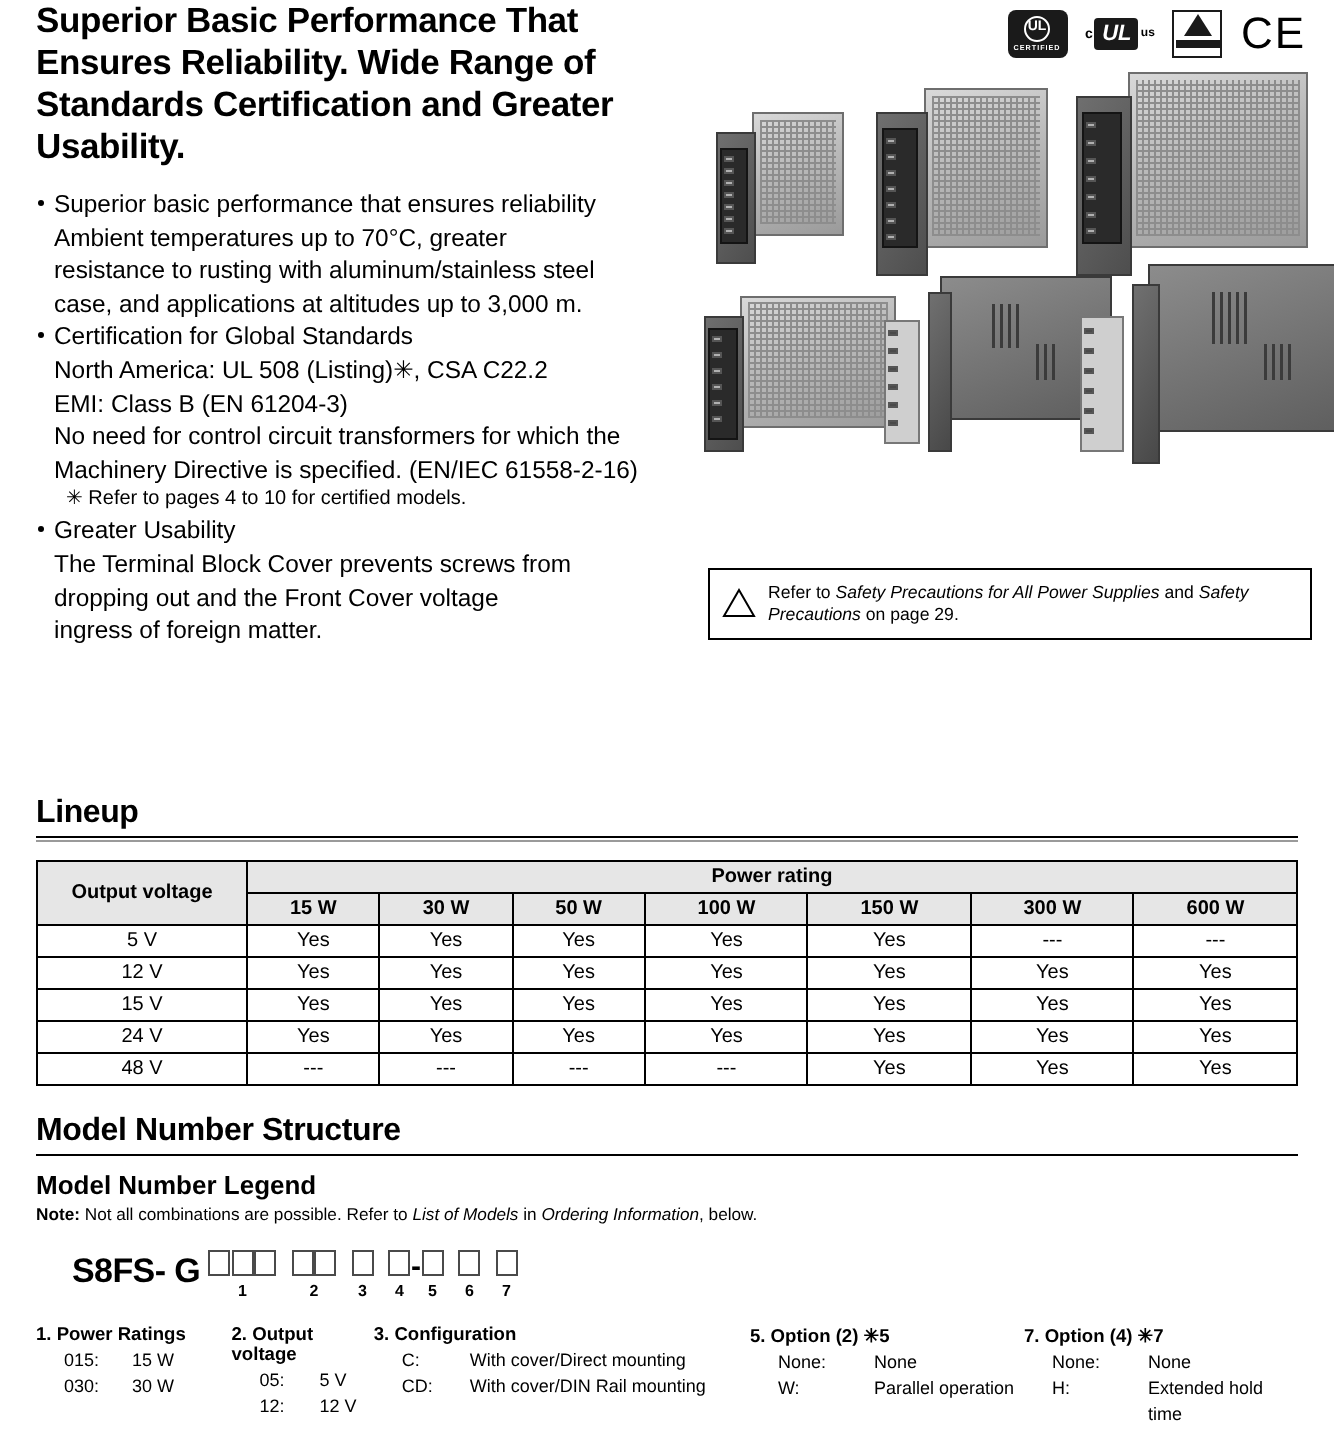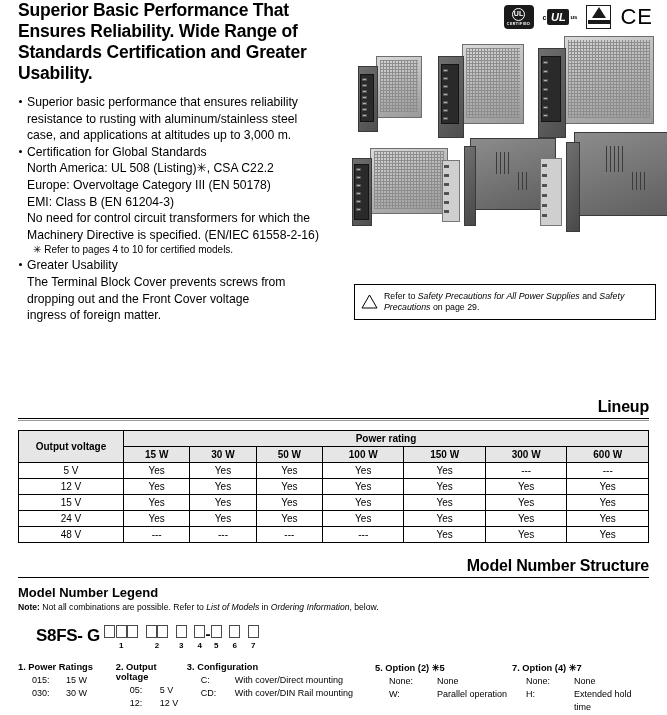--- a/index.html
+++ b/index.html
@@ -115,21 +115,20 @@
     position:relative;
   }
   .warn-tri svg { position:absolute; left:-8px; top:-1px; }
   .notebox .ntxt { font-size:8.8px; line-height:11.5px; }
   .notebox .ntxt i { font-style:italic; }
 
   
   .sec-h {
     font-size:16px; font-weight:bold; margin:0; padding:0 0 2px 0;
     letter-spacing:-0.2px;
-    text-align:right;
   }
   .sec-rule { border-bottom:1.4px solid #000; width:100%; }
   .sec-rule2 { border-bottom:1px solid #9a9a9a; width:100%; margin-top:1.5px; }
 
   
   table.lineup { border-collapse:collapse; width:631px; margin-top:9px; font-size:10px; }
   table.lineup th, table.lineup td {
     border:1px solid #000; text-align:center; font-weight:normal; padding:2px 0;
   }
   table.lineup th { background:#e6e6e6; font-weight:bold; }
@@ -174,29 +173,29 @@
   <div class="top">
     <div class="top-left">
 
       <h1 class="headline">Superior Basic Performance That Ensures Reliability. Wide Range of Standards Certification and Greater Usability.</h1>
 
       <div class="bullets">
 
         <div class="bullet">
           <span class="dot"></span>
           <div class="bline">Superior basic performance that ensures reliability</div>
+          <div class="bline">Ambient temperatures up to 70°C, greater</div>
           <div class="bline">resistance to rusting with aluminum/stainless steel</div>
           <div class="bline">case, and applications at altitudes up to 3,000 m.</div>
         </div>
 
         <div class="bullet">
           <span class="dot"></span>
           <div class="bline">Certification for Global Standards</div>
           <div class="bline">North America: UL 508 (Listing)✳, CSA C22.2</div>
-          <div class="bline">Europe: Overvoltage Category III (EN 50178)</div>
           <div class="bline">EMI: Class B (EN 61204-3)</div>
           <div class="bline">No need for control circuit transformers for which the</div>
           <div class="bline">Machinery Directive is specified. (EN/IEC 61558-2-16)</div>
           <div class="bnote">✳ Refer to pages 4 to 10 for certified models.</div>
         </div>
 
         <div class="bullet">
           <span class="dot"></span>
           <div class="bline">Greater Usability</div>
           <div class="bline">The Terminal Block Cover prevents screws from</div>

